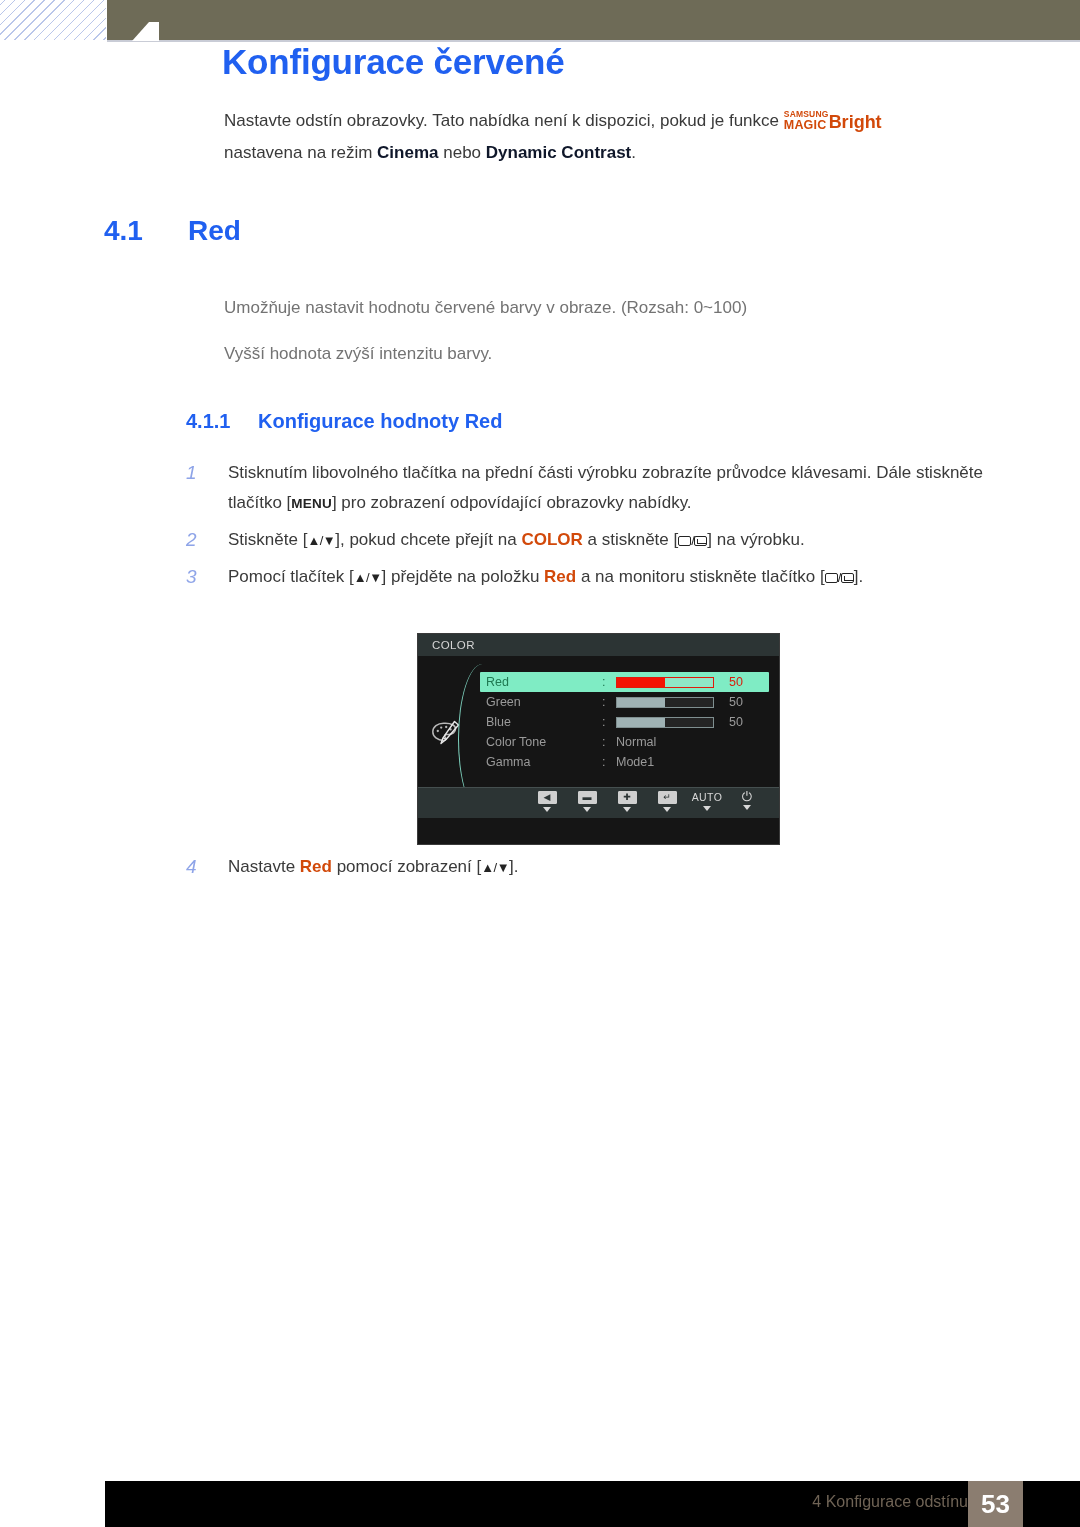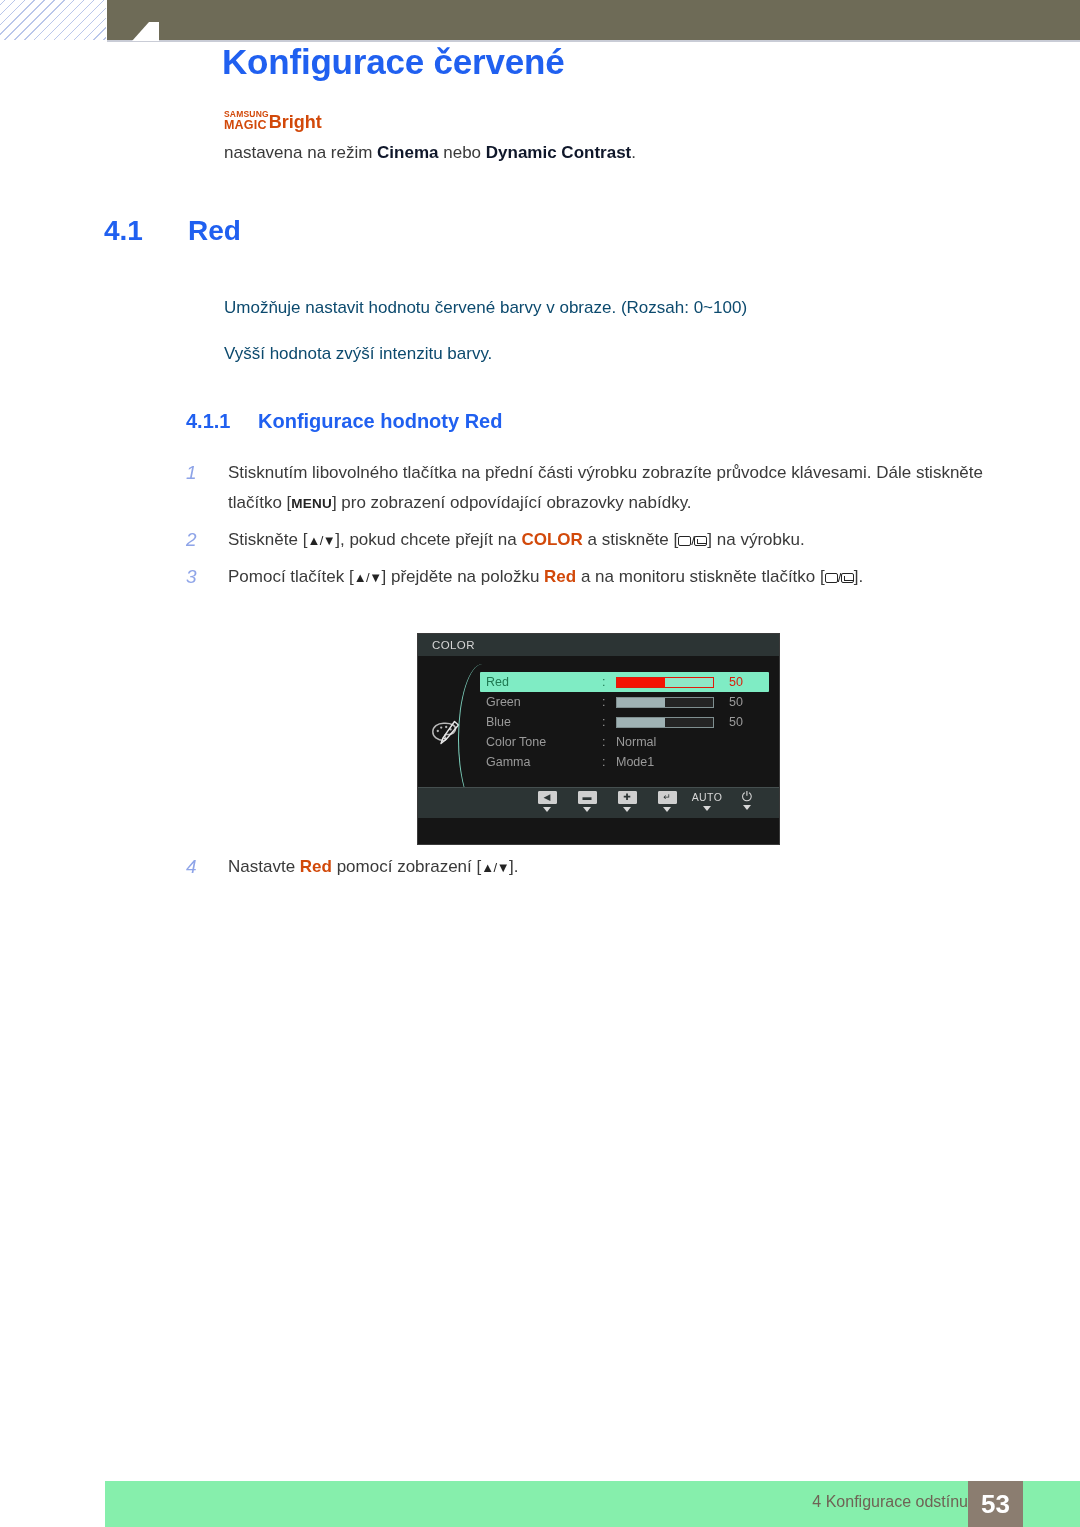--- a/index.html
+++ b/index.html
@@ -131,21 +131,21 @@
     font-size: 28px;
     font-weight: bold;
     color: #2060f0;
   }
   .h2 .num { display: inline-block; width: 84px; }
 
   .body-p {
     position: absolute;
     left: 224px;
     font-size: 17px;
-    color: #0c4a6e;
+    color: #737373;
   }
   .body-p.p1 { top: 298px; }
   .body-p.p2 { top: 344px; }
 
   
   .h3 {
     position: absolute;
     left: 186px; top: 410px;
     font-size: 20px;
     font-weight: bold;
@@ -357,21 +357,21 @@
     border-left: 4px solid transparent;
     border-right: 4px solid transparent;
     border-top: 5px solid #d8d8d8;
   }
 
   
   .footer-bar {
     position: absolute;
     left: 105px; bottom: 0;
     right: 0; height: 46px;
-    background: #86efac;
+    background: #000000;
   }
   .footer-text {
     position: absolute;
     right: 112px;
     top: 12px;
     font-size: 16px;
     color: #6f6355;
   }
   .footer-page {
     position: absolute;
@@ -392,21 +392,21 @@
 <div class="hatch"></div>
 <div class="headerbar"></div>
 <div class="chapter-notch">
   <div class="wedge"></div>
   <div class="stem"></div>
 </div>
 
 <div class="page-title">Konfigurace červené</div>
 
 <div class="intro">
-  <span class="magic-logo"><span class="stack"><span class="samsung">SAMSUNG</span><span class="magic">MAGIC</span></span><span class="bright">Bright</span></span><br>
+  <span>Nastavte odstín obrazovky. Tato nabídka není k dispozici, pokud je funkce </span><span class="magic-logo"><span class="stack"><span class="samsung">SAMSUNG</span><span class="magic">MAGIC</span></span><span class="bright">Bright</span></span><br>
   <span>nastavena na režim </span><span class="accent">Cinema</span><span> nebo </span><span class="accent">Dynamic Contrast</span><span>.</span>
 </div>
 
 <div class="h2">
   <span class="num">4.1</span><span>Red</span>
 </div>
 
 <div class="body-p p1">Umožňuje nastavit hodnotu červené barvy v obraze. (Rozsah: 0~100)</div>
 <div class="body-p p2">Vyšší hodnota zvýší intenzitu barvy.</div>
 

